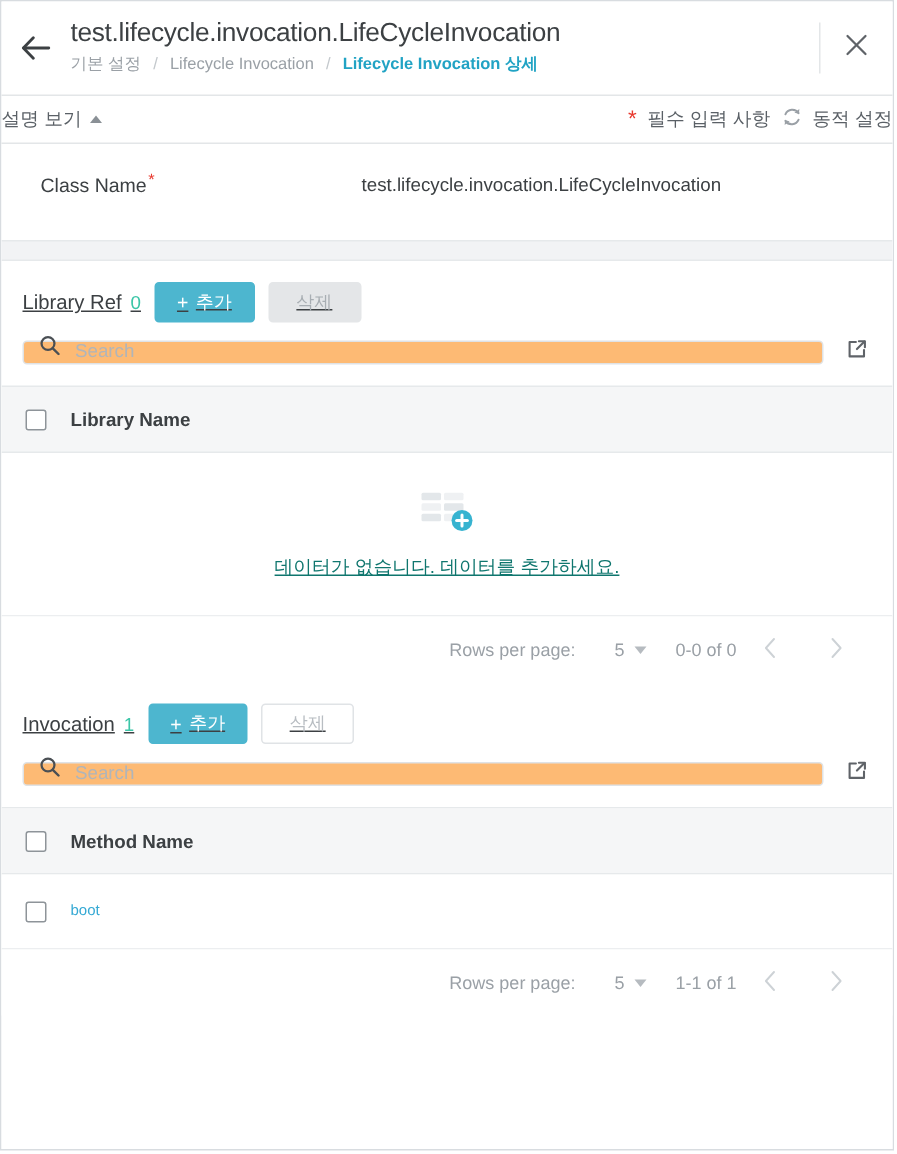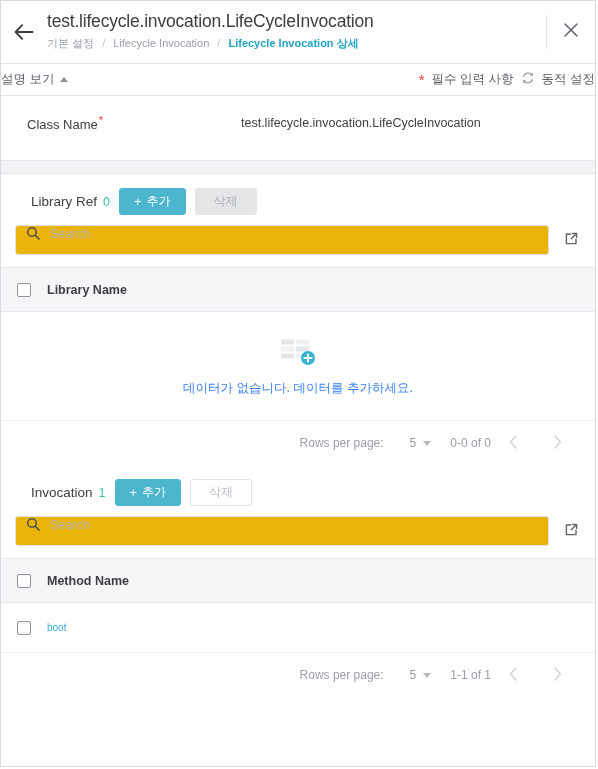--- a/index.html
+++ b/index.html
@@ -98,42 +98,43 @@
   .fv-main{font-size:12.5px;color:#3c4043;line-height:18px;margin-bottom:6px;}
   .fv-help{font-size:11.5px;color:#9aa0a6;line-height:17px;}
   .fv-help b{color:#5a6066;font-weight:bold;}
 
   .band{height:12px;background:#f2f3f5;border-top:1px solid #e6e9eb;border-bottom:1px solid #e6e9eb;}
 
   
   .section{padding:0 0 0 0;background:#fff;}
   .sec-head{
     display:flex;align-items:center;gap:9px;
-    padding:14px 14px 10px 30px;
+    padding:14px 14px 10px 14px;
+    text-decoration:underline;
   }
   .sec-title{font-size:13.5px;color:#3c4043;font-weight:normal;}
   .sec-count{font-size:12.5px;color:#3cc6a8;margin-left:-3px;}
   .btn{
     font-family:inherit;font-size:12px;
     border-radius:3px;cursor:pointer;
     height:27px;padding:0 14px;
     display:inline-flex;align-items:center;justify-content:center;gap:3px;
     box-sizing:border-box;
   }
   .btn-add{background:#4db6cf;color:#fff;border:1px solid #4db6cf;min-width:62px;}
   .btn-add .plus{font-size:13px;line-height:1;margin-right:2px;}
   .btn-del-filled{background:#e4e6e8;color:#a8aeb3;border:1px solid #e4e6e8;min-width:62px;}
   .btn-del-outline{background:#fff;color:#b8bdc2;border:1px solid #e0e3e6;min-width:62px;}
 
   
   .search-row{display:flex;align-items:center;padding:0 14px 12px 14px;gap:12px;}
   .search-box{
-    flex:1;height:30px;border:1px solid #dfe2e5;border-radius:3px;
-    display:flex;align-items:flex-start;padding:0 10px;box-sizing:border-box;
-    background:#eab308;
+    flex:1;height:16px;border:1px solid #dfe2e5;border-radius:3px;
+    display:flex;align-items:flex-end;padding:0 10px;box-sizing:border-box;
+    background:#fdba74;
   }
   .search-input{
     border:none;outline:none;flex:1;font-size:12.5px;
     font-family:inherit;color:#3c4043;background:transparent;margin-left:8px;
   }
   .search-input::placeholder{color:#b0b5ba;}
   .ext-btn{width:20px;height:20px;cursor:pointer;flex:none;display:flex;align-items:center;justify-content:center;}
 
   
   .tbl{border-top:1px solid #e6e9eb;}
@@ -147,21 +148,21 @@
     box-sizing:border-box;cursor:pointer;display:block;
   }
   .th{font-size:12.5px;color:#3c4043;font-weight:bold;}
   .tbl-row{height:49px;display:flex;align-items:center;border-bottom:1px solid #eceef0;background:#fff;}
   .td-link{font-size:10px;color:#35a9d4;cursor:pointer;}
   .empty{
     height:108px;display:flex;flex-direction:column;
     align-items:center;justify-content:center;gap:8px;
     border-bottom:1px solid #eceef0;background:#fff;
   }
-  .empty-txt{font-size:12.5px;color:#3b82f6;}
+  .empty-txt{font-size:12.5px;color:#0f766e;text-decoration:underline;}
 
   
   .pager{
     height:44px;display:flex;align-items:center;justify-content:flex-end;
     gap:0;padding-right:16px;font-size:12px;color:#9aa0a6;background:#fff;
   }
   .pg-label{margin-right:26px;padding-left:44px;}
   .pg-rows{display:flex;align-items:center;gap:7px;cursor:pointer;}
   .pg-caret{
     width:0;height:0;border-left:4px solid transparent;border-right:4px solid transparent;

